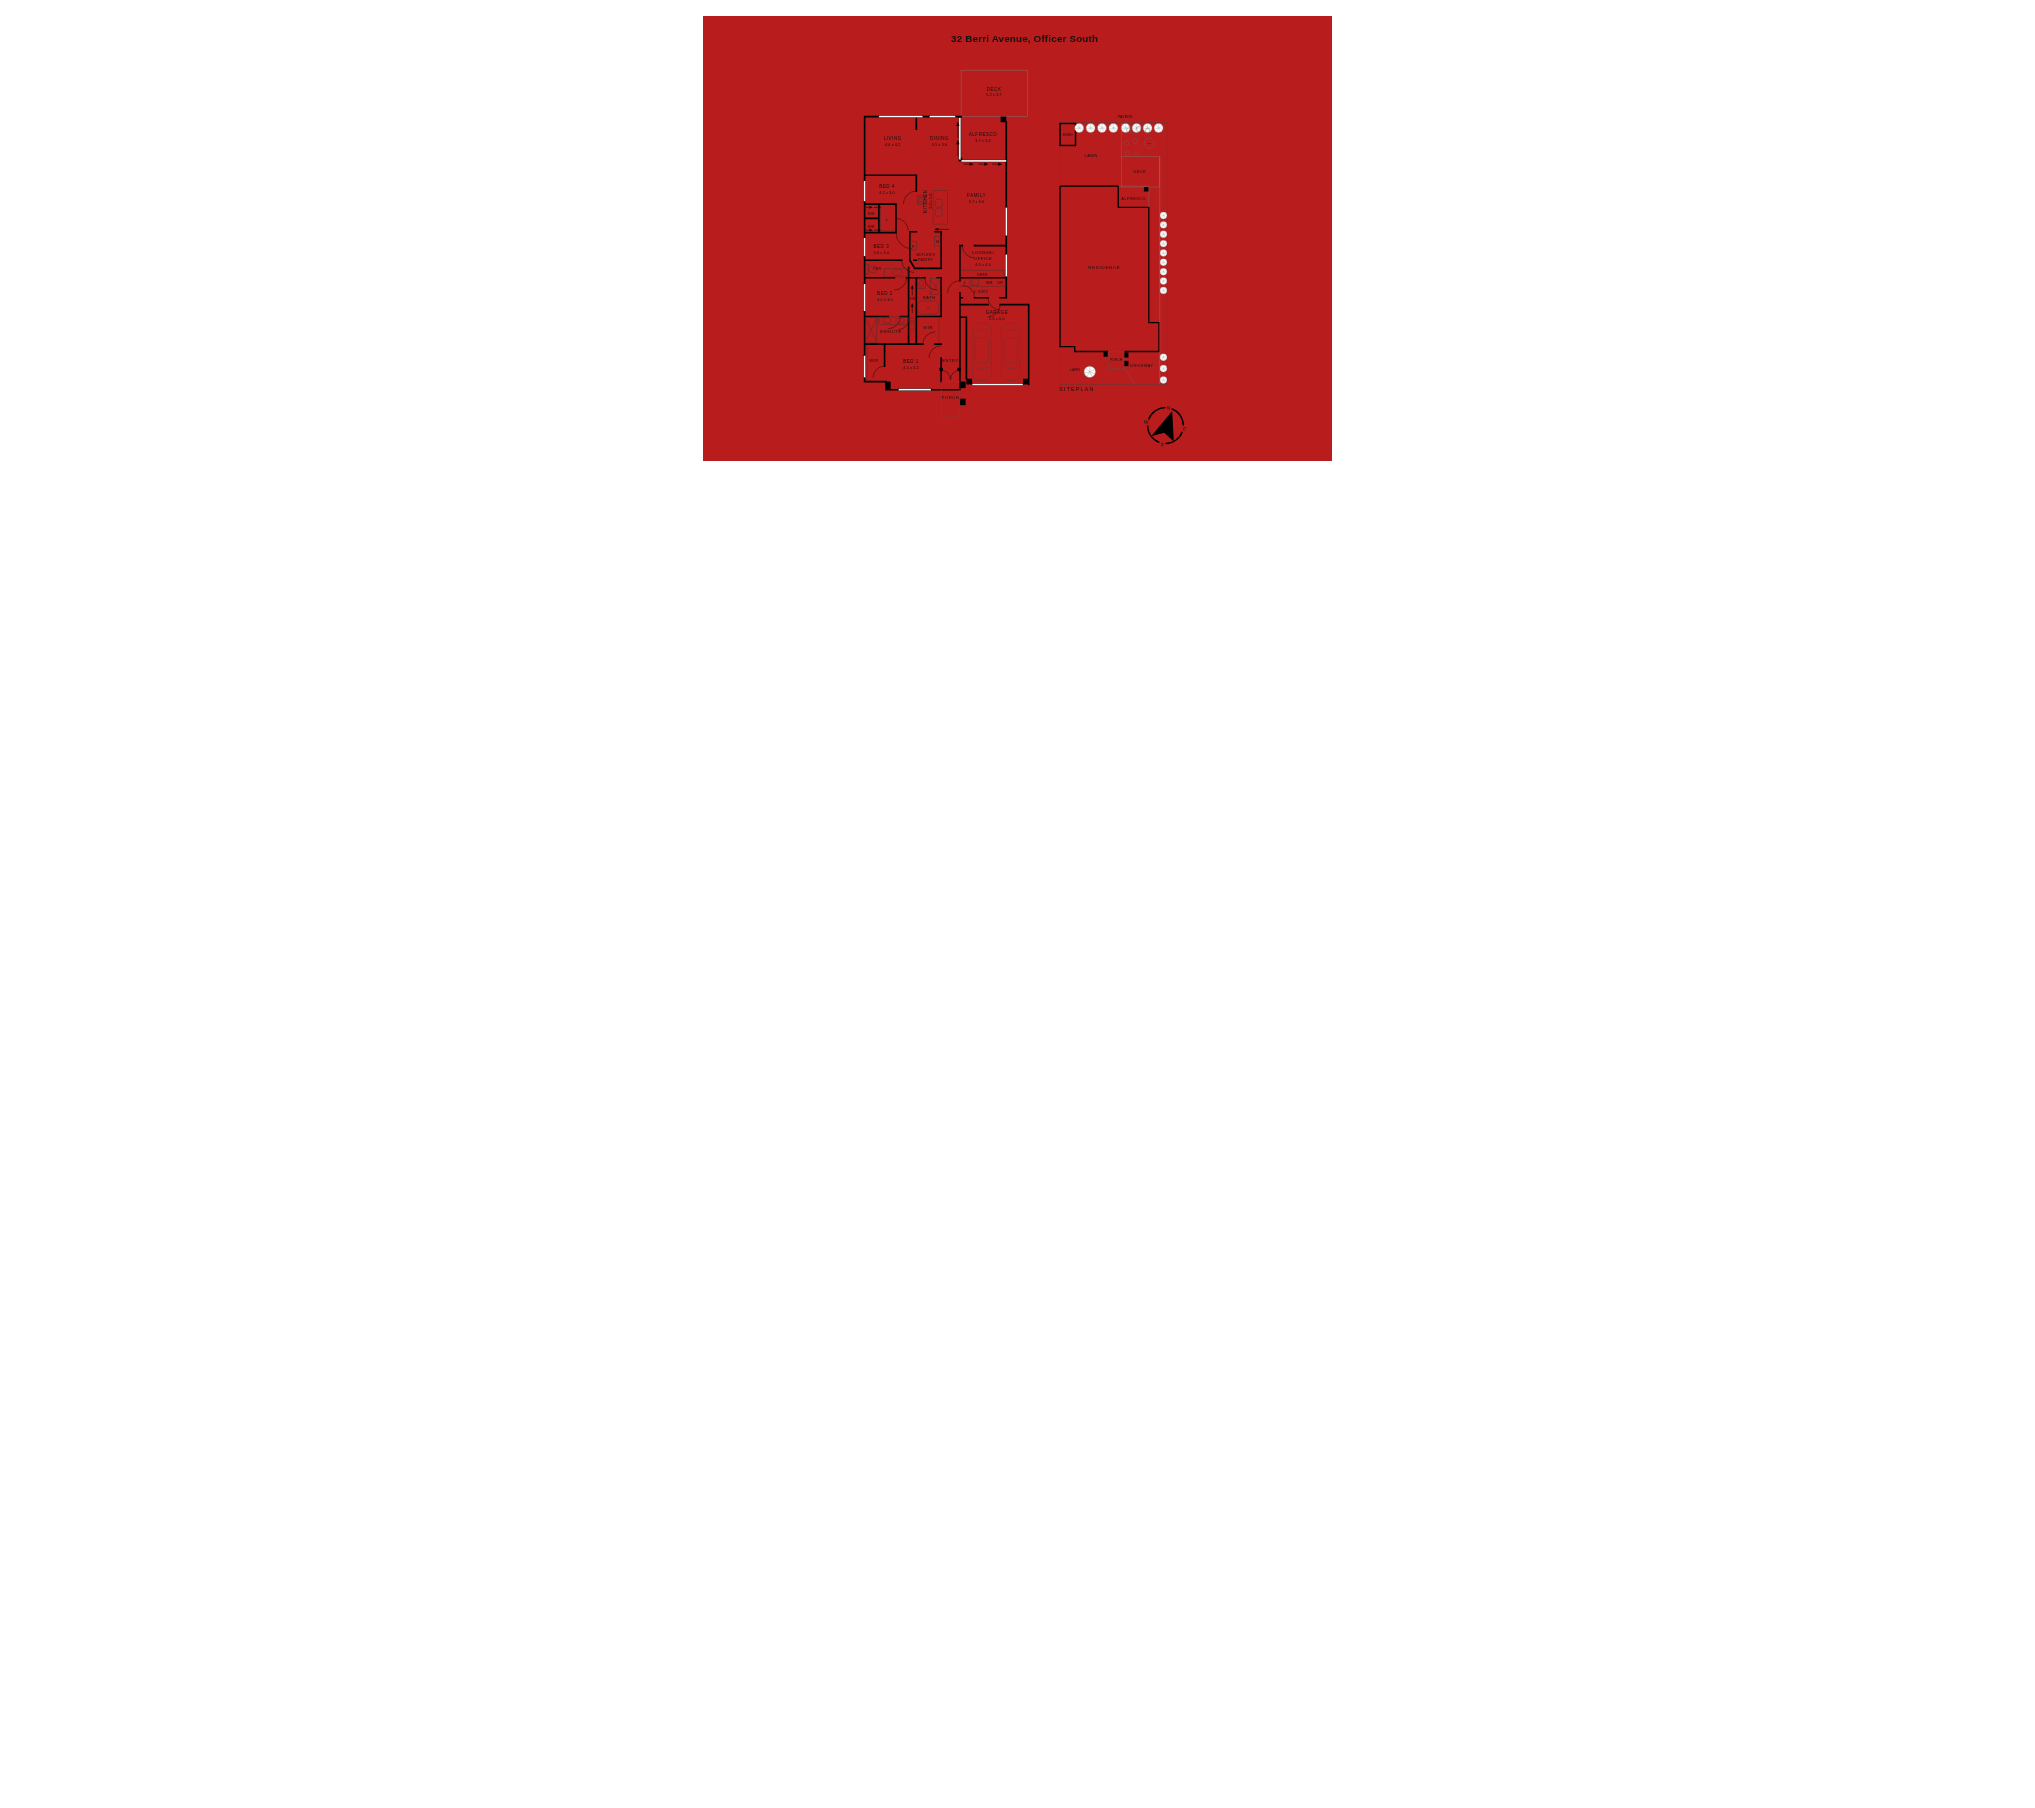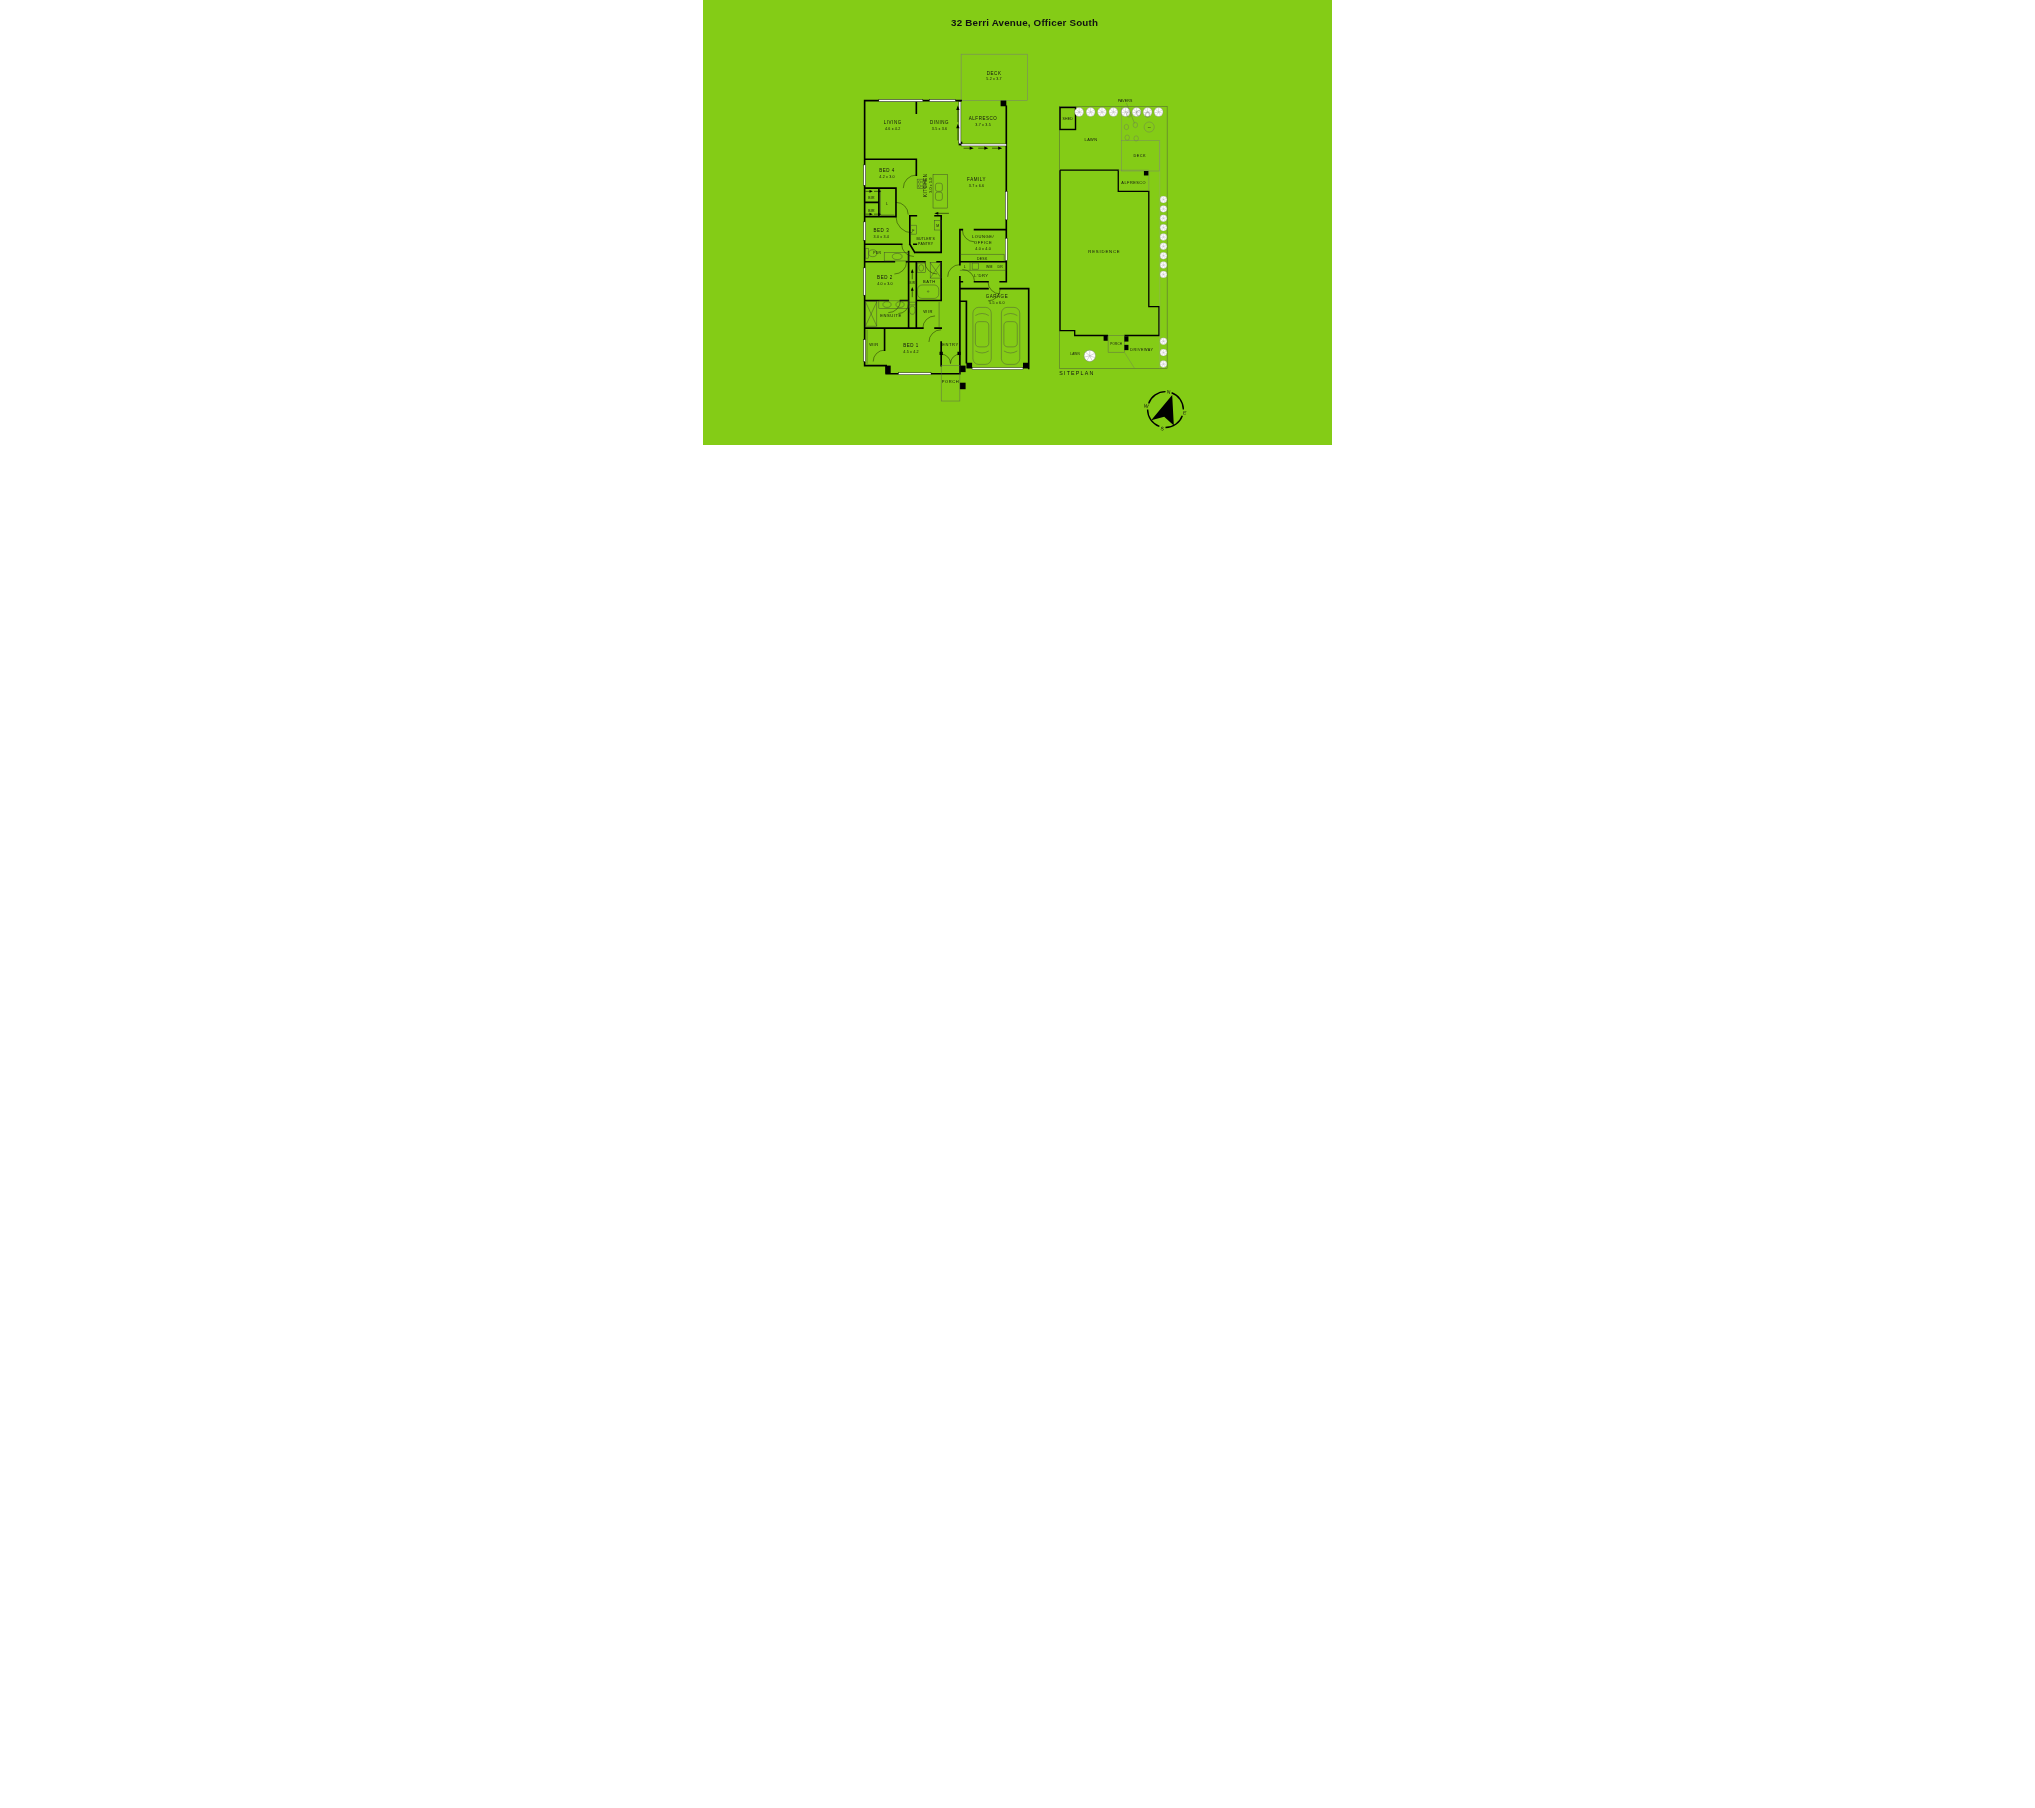--- a/index.html
+++ b/index.html
@@ -1,16 +1,16 @@
 <!DOCTYPE html>
 <html style="font-size:6.5px"><head>
 <meta charset="utf-8">
 <style>
   html,body{margin:0;padding:0;background:#ffffff;}
-  .page{width:629px;height:445px;background:#84cc16;margin:0 auto;position:relative;}
+  .page{width:629px;height:445px;background:#b91c1c;margin:16px auto;position:relative;}
   svg{display:block;font-family:"Liberation Sans",sans-serif;}
   text{fill:#111;}
   .title{font-size:24px;font-weight:bold;letter-spacing:.5px;}
   .room{font-size:11px;letter-spacing:1.4px;}
   .dims{font-size:9px;letter-spacing:.4px;}
   .small{font-size:8.5px;letter-spacing:.6px;}
   .tiny{font-size:7.5px;letter-spacing:.5px;}
   .site{font-size:9.5px;letter-spacing:1.2px;}
   .caption{font-size:13px;letter-spacing:3px;}
   .compassL{font-size:12.5px;}

